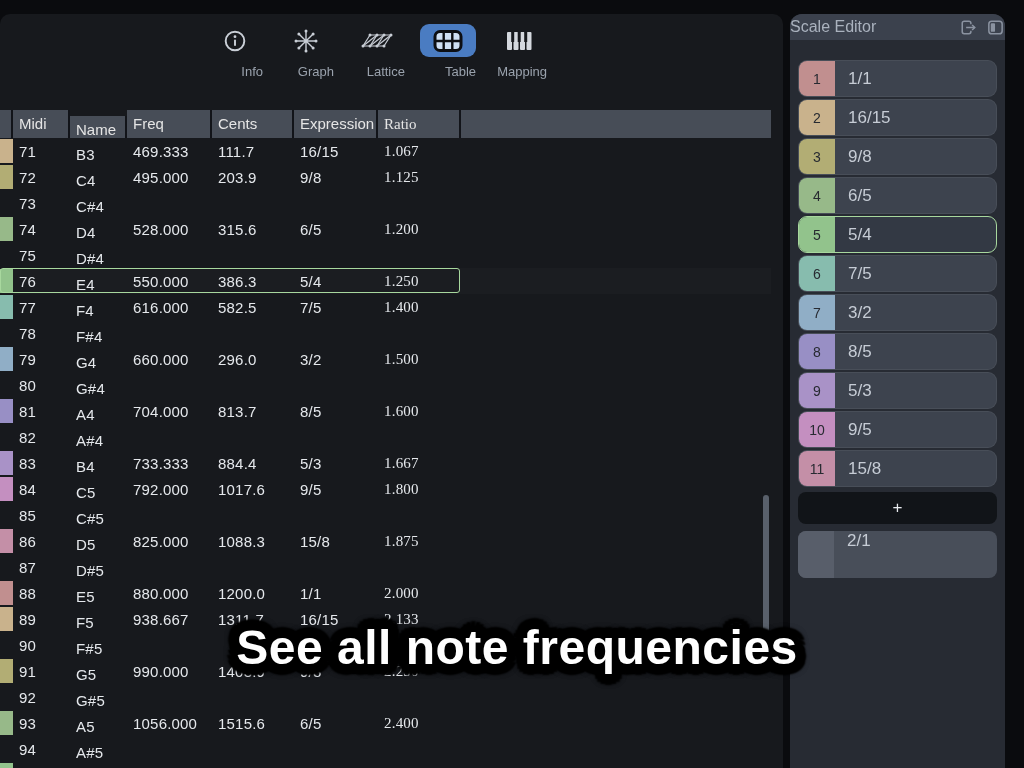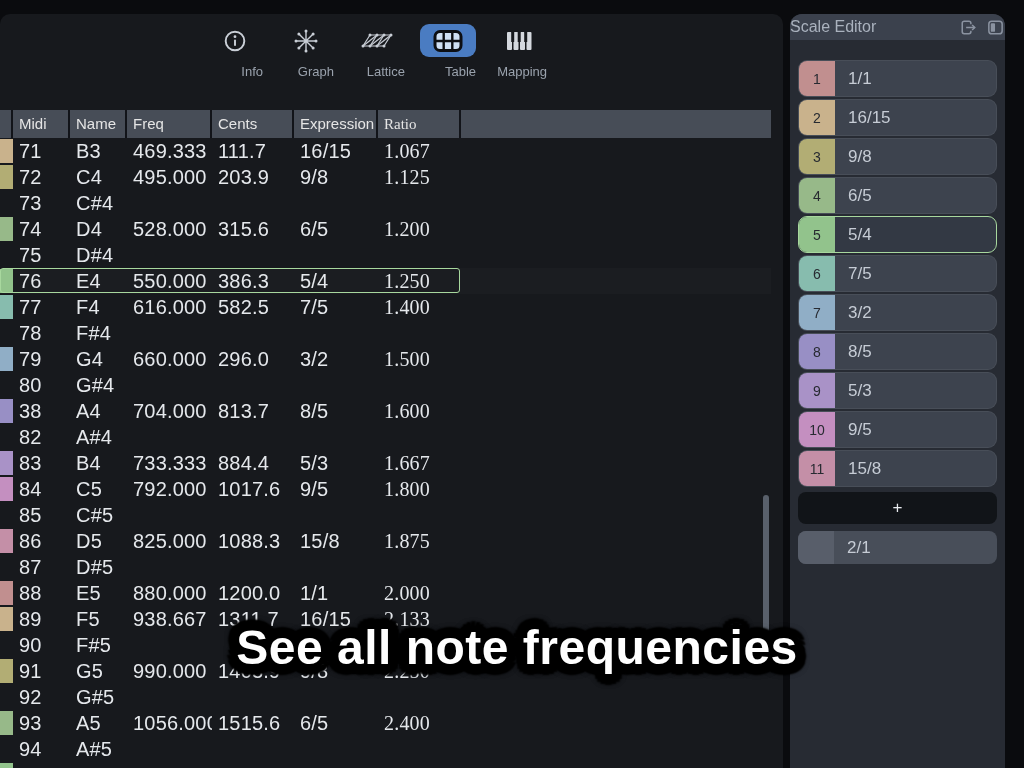--- a/index.html
+++ b/index.html
@@ -16,28 +16,28 @@
   .tab-icon{width:56px;height:33px;border-radius:9px;display:flex;align-items:center;justify-content:center;}
   .tab.selected .tab-icon{background:#4a7cc2;}
   .tab-label{margin-top:7px;font-size:13px;color:#9aa2ad;}
 
   
   .thead{position:absolute;left:0;top:96px;width:771px;height:28px;display:flex;
          font-size:15px;color:#e5e5e5;}
   .th{background:#474d57;border-right:2px solid #121419;line-height:28px;
       padding-left:6px;box-sizing:border-box;overflow:hidden;}
   .w-strip{width:13px;padding-left:0;}
-  .w-midi{width:57px;} .w-name{width:57px;} .w-freq{width:85px;}
+  .w-midi{width:57px;} .w-name{width:57px;margin-top:6px;} .w-freq{width:85px;}
   .w-cents{width:82px;} .w-expression{width:84px;} .w-ratio{width:83px;font-family:Liberation Serif, serif;}
   .w-filler{flex:1;border-right:none;}
 
   
   .tbody{position:absolute;left:0;top:124px;width:771px;bottom:0;overflow:hidden;}
   .trow{position:relative;height:26px;display:flex;align-items:center;
-        font-size:20px;color:#e5e8ec;letter-spacing:.2px;}
+        font-size:15px;color:#e5e8ec;letter-spacing:.2px;}
   .strip{width:13px;height:24px;flex:0 0 13px;}
   .cell{box-sizing:border-box;padding-left:6px;overflow:hidden;white-space:nowrap;}
   .trow.selected::after{content:"";position:absolute;left:0;top:0;width:458px;height:23px;
         border:1.5px solid #a8d89e;border-radius:3px;pointer-events:none;}
   .trow.selected{background:rgba(255,255,255,0.02);}
 
   
   .scroll-thumb{position:absolute;left:763px;top:481px;width:6px;height:168px;
         background:#59606b;border-radius:3px;}
 
@@ -51,22 +51,22 @@
   .sb-items{position:absolute;left:8px;right:8px;top:46px;}
   .sb-item{height:37px;margin-bottom:2px;display:flex;align-items:center;
            background:#3d434e;border:1.5px solid rgba(255,255,255,0.06);
            border-radius:9px;overflow:hidden;box-sizing:border-box;cursor:pointer;}
   .sb-item.selected{border-color:#a8d89e;background:#333944;}
   .chip{width:36px;align-self:stretch;display:flex;align-items:center;justify-content:center;
         font-size:14px;color:#272a31;flex:0 0 36px;}
   .sb-ratio{padding-left:13px;font-size:17px;color:#c6ccd5;}
   .add-btn{height:32px;margin-top:5px;background:#111418;border-radius:8px;color:#e8eaee;
            display:flex;align-items:center;justify-content:center;font-size:17px;cursor:pointer;}
-  .octave-item{height:33px;margin-top:7px;background:#484e59;border-radius:8px;
-           display:flex;align-items:center;overflow:hidden;cursor:pointer;}
+  .octave-item{height:47px;margin-top:7px;background:#484e59;border-radius:8px;
+           display:flex;align-items:flex-start;overflow:hidden;cursor:pointer;}
   .octave-item .chip{background:#585e6a;}
 
   
   .caption{position:absolute;left:517px;top:620px;transform:translateX(-50%);
      z-index:50;font-size:48px;font-weight:bold;color:#fff;white-space:nowrap;letter-spacing:.5px;
      text-shadow:
        11px 0 2px #000,-11px 0 2px #000,0 11px 2px #000,0 -11px 2px #000,
        8px 8px 2px #000,8px -8px 2px #000,-8px 8px 2px #000,-8px -8px 2px #000,
        10px 4.6px 2px #000,10px -4.6px 2px #000,-10px 4.6px 2px #000,-10px -4.6px 2px #000,
        4.6px 10px 2px #000,4.6px -10px 2px #000,-4.6px 10px 2px #000,-4.6px -10px 2px #000,
@@ -272,21 +272,21 @@
           <div class="strip"></div>
           <div class="cell w-midi">80</div>
           <div class="cell w-name">G#4</div>
           <div class="cell w-freq"></div>
           <div class="cell w-cents"></div>
           <div class="cell w-expression"></div>
           <div class="cell w-ratio"></div>
         </div>
         <div class="trow">
           <div class="strip" style="background: rgb(152, 143, 197);"></div>
-          <div class="cell w-midi">38</div>
+          <div class="cell w-midi">81</div>
           <div class="cell w-name">A4</div>
           <div class="cell w-freq">704.000</div>
           <div class="cell w-cents">813.7</div>
           <div class="cell w-expression">8/5</div>
           <div class="cell w-ratio">1.600</div>
         </div>
         <div class="trow">
           <div class="strip"></div>
           <div class="cell w-midi">82</div>
           <div class="cell w-name">A#4</div>

